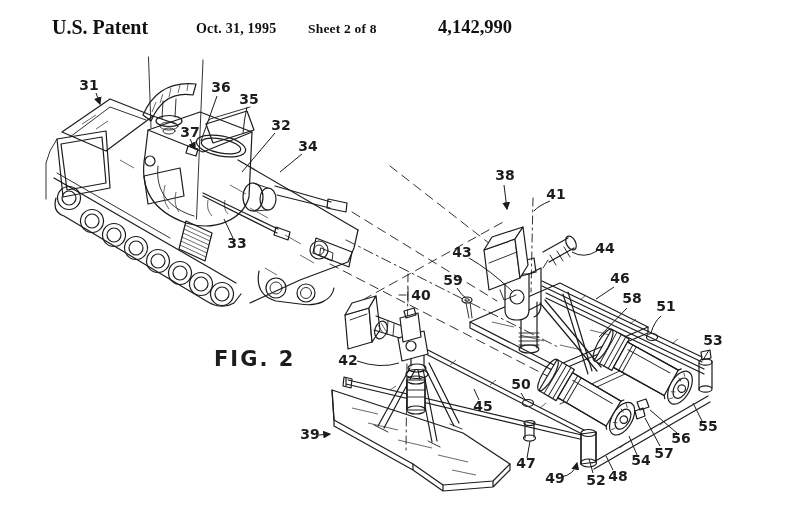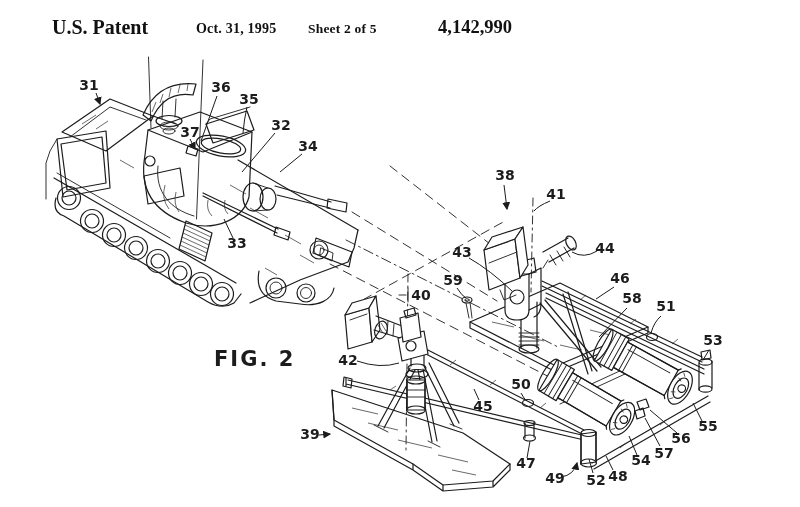--- a/index.html
+++ b/index.html
@@ -20,21 +20,21 @@
   .hatch{stroke:#2a2a2a;stroke-width:.7;fill:none;}
   .lead{stroke:#1c1c1c;stroke-width:1;fill:none;}
 </style>
 </head>
 <body>
 
 <div class="sheet">
 
   <div class="hdr hdr-title">U.S. Patent</div>
   <div class="hdr hdr-date">Oct. 31, 1995</div>
-  <div class="hdr hdr-sheet">Sheet 2 of 5</div>
+  <div class="hdr hdr-sheet">Sheet 2 of 8</div>
   <div class="hdr hdr-num">4,142,990</div>
 
   <svg width="800" height="507" viewBox="0 0 800 507">
     <defs>
       <marker id="arw" viewBox="0 0 10 10" refX="8.5" refY="5" markerWidth="8" markerHeight="8" orient="auto-start-reverse">
         <path d="M0,0 L10,5 L0,10 Z" fill="#1c1c1c"></path>
       </marker>
     </defs>
 
     <g>

